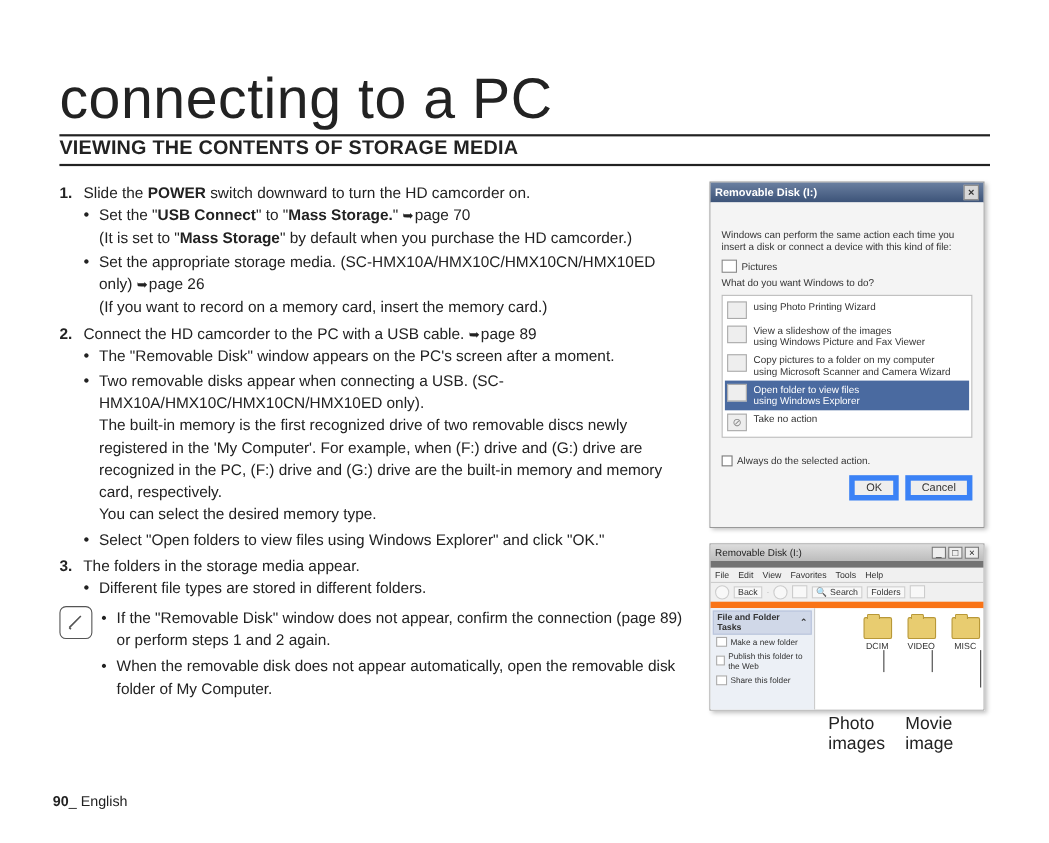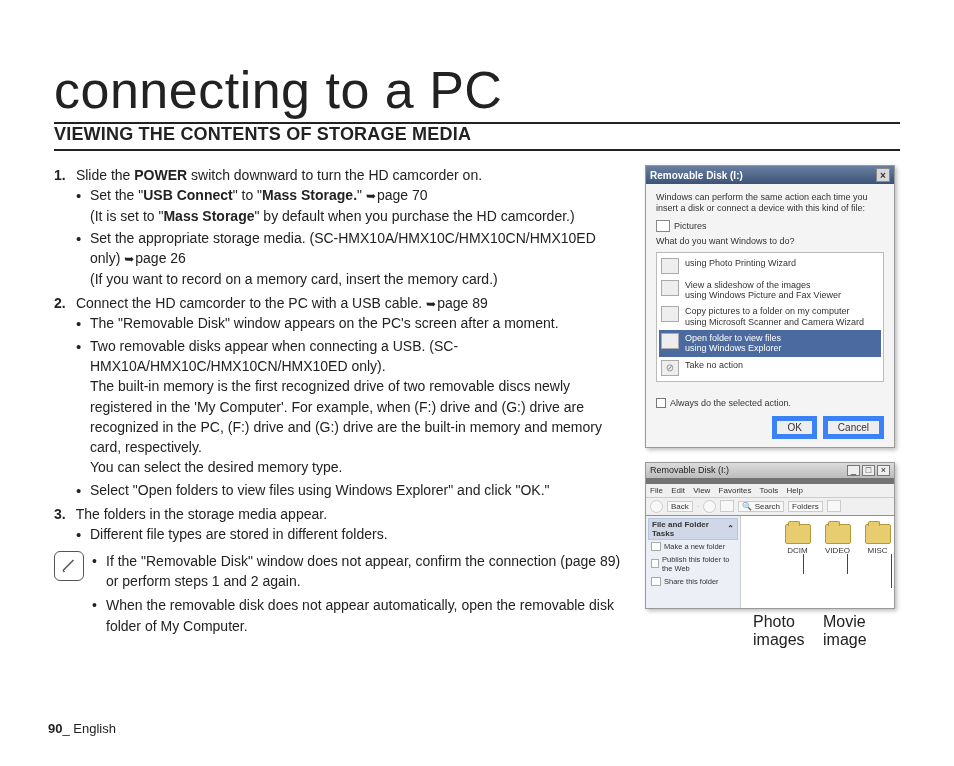--- a/index.html
+++ b/index.html
@@ -59,21 +59,21 @@
     box-shadow: 2px 2px 4px rgba(0,0,0,.25); margin-bottom: 14px;
     background:#f4f4f4;
   }
   .dlg1 .titlebar {
     background: linear-gradient(#6a7fa0,#3c5378);
     color:#fff; font-weight:bold; padding: 2px 4px;
     display:flex; justify-content:space-between; align-items:center; font-size:10px;
   }
   .dlg1 .closex { width:14px;height:14px;background:#d8d8d8;border:1px solid #888;
     color:#333;display:flex;align-items:center;justify-content:center;font-size:10px;font-weight:bold;}
-  .dlg1 .body { padding: 8px 10px; background:#f4f4f4; }
+  .dlg1 .body { padding: 24px 10px; background:#f4f4f4; }
   .dlg1 .body p { margin-bottom:5px; line-height:1.25; }
   .dlg1 .pic-row { display:flex; align-items:center; gap:4px; margin: 3px 0 4px; }
   .dlg1 .pic-row .pic { width:14px;height:12px;border:1px solid #888;background:#fff; }
   .dlg1 .optlist { border:1px solid #bbb; background:#fff; padding:2px; }
   .dlg1 .opt { display:flex; gap:6px; align-items:flex-start; padding:3px 2px; }
   .dlg1 .opt .oicon { width:18px;height:16px;border:1px solid #aaa;background:#eee;flex:0 0 18px;
     display:flex;align-items:center;justify-content:center;font-size:10px;color:#888;}
   .dlg1 .opt.sel { background:#4a6aa0; color:#fff; }
   .dlg1 .opt .lbl { line-height:1.15; }
   .dlg1 .cbrow { margin-top:16px; display:flex; align-items:center; gap:4px; }
@@ -88,21 +88,21 @@
   }
   .exp .titlebar {
     background: linear-gradient(#dcdcdc,#bcbcbc);
     color:#222; padding:2px 4px; display:flex; justify-content:space-between; align-items:center; font-size:9px;
   }
   .exp .wbtns { display:flex; gap:2px; }
   .exp .wbtns span { width:13px;height:11px;border:1px solid #777;background:#eee;
     display:flex;align-items:center;justify-content:center;font-size:9px;}
   .exp .menubar { background:#f0f0f0; padding:2px 4px; border-top:6px solid #737373; border-bottom:1px solid #ccc; }
   .exp .menubar span { margin-right:6px; }
-  .exp .toolbar { background:#f0f0f0; padding:2px 4px; border-bottom:1px solid #f97316; display:flex; gap:4px; align-items:center; }
+  .exp .toolbar { background:#f0f0f0; padding:2px 4px; border-bottom:6px solid #f97316; display:flex; gap:4px; align-items:center; }
   .exp .toolbar .tb { border:1px solid #ccc; padding:0 3px; background:#f8f8f8; }
   .exp .toolbar .tb.circ { width:13px;height:13px;border-radius:50%;padding:0;}
   .exp .toolbar .tb.box { width:14px;height:12px;padding:0;}
   .exp .content { display:flex; height:92px; background:#fff; position:relative; }
   .exp .side { width:95px; background:#ecf0f6; border-right:1px solid #ccc; padding:2px; }
   .exp .side .sh { background:#d0d8e8; border:1px solid #b8c4dc; padding:1px 3px; font-weight:bold;
     display:flex;justify-content:space-between;align-items:center; font-size:8px;}
   .exp .side .sh .caret { font-size:8px; }
   .exp .side .sitem { display:flex; gap:3px; align-items:center; padding:2px 3px; font-size:7.5px; }
   .exp .side .sitem .sicon { width:10px;height:9px;border:1px solid #aaa;background:#fff; }

